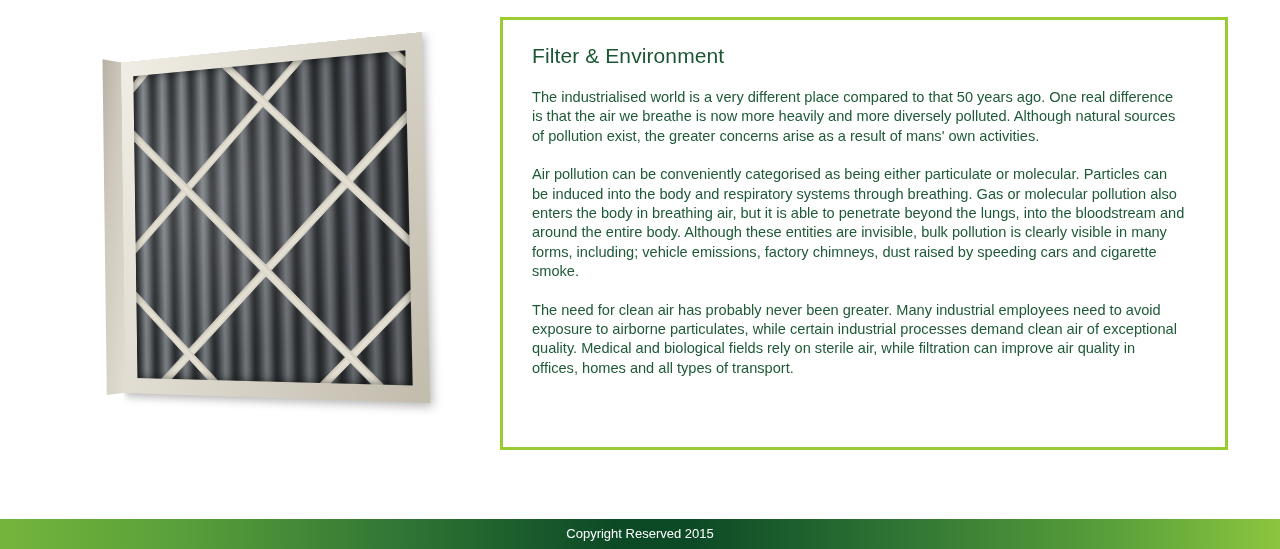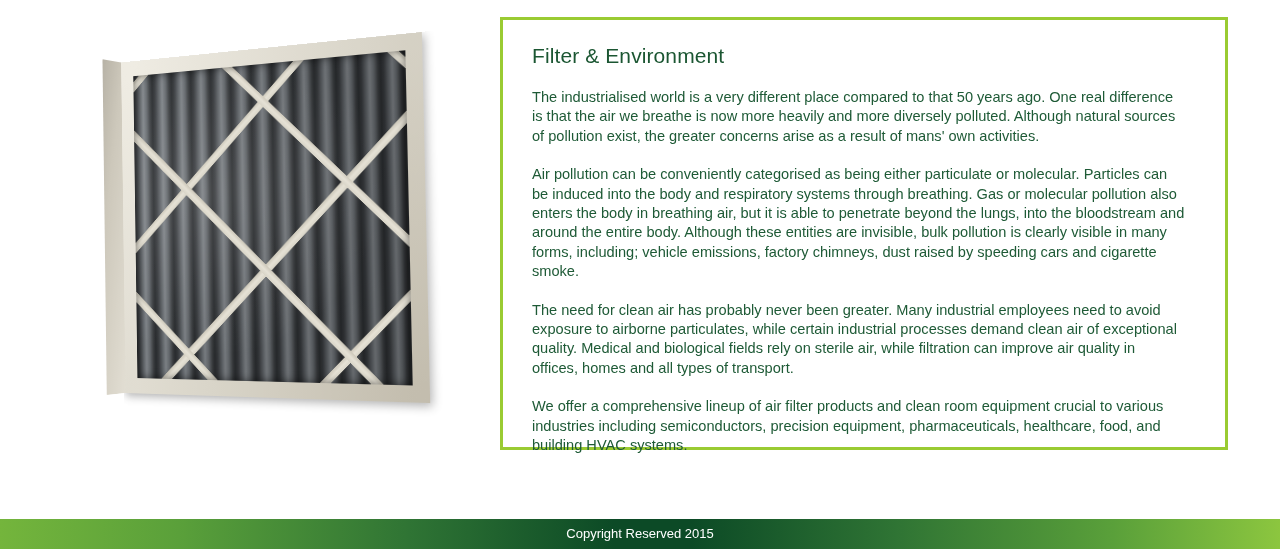--- a/index.html
+++ b/index.html
@@ -196,19 +196,18 @@
     </div>
   </div>
 </div>
 
 <section id="content-panel">
   <div id="panel-inner">
     <h1 id="page-title">Filter &amp; Environment</h1>
     <p class="body-paragraph">The industrialised world is a very different place compared to that 50 years ago. One real difference is that the air we breathe is now more heavily and more diversely polluted. Although natural sources of pollution exist, the greater concerns arise as a result of mans' own activities.</p>
     <p class="body-paragraph">Air pollution can be conveniently categorised as being either particulate or molecular. Particles can be induced into the body and respiratory systems through breathing. Gas or molecular pollution also enters the body in breathing air, but it is able to penetrate beyond the lungs, into the bloodstream and around the entire body. Although these entities are invisible, bulk pollution is clearly visible in many forms, including; vehicle emissions, factory chimneys, dust raised by speeding cars and cigarette smoke.</p>
     <p class="body-paragraph">The need for clean air has probably never been greater. Many industrial employees need to avoid exposure to airborne particulates, while certain industrial processes demand clean air of exceptional quality. Medical and biological fields rely on sterile air, while filtration can improve air quality in offices, homes and all types of transport.</p>
-    <p class="body-paragraph">We offer a comprehensive lineup of air filter products and clean room equipment crucial to various industries including semiconductors, precision equipment, pharmaceuticals, healthcare, food, and building HVAC systems.</p>
   </div>
 </section>
 
 <footer id="site-footer">
   <div id="footer-text">Copyright Reserved 2015</div>
 </footer>
 
 </body></html>

